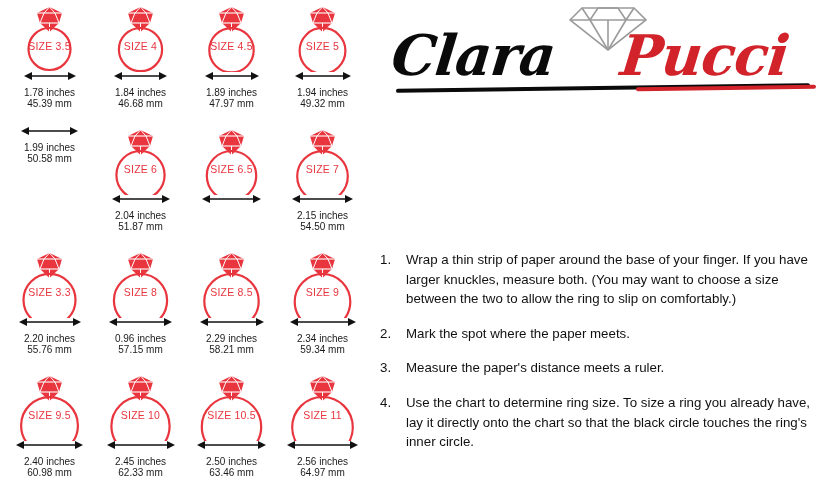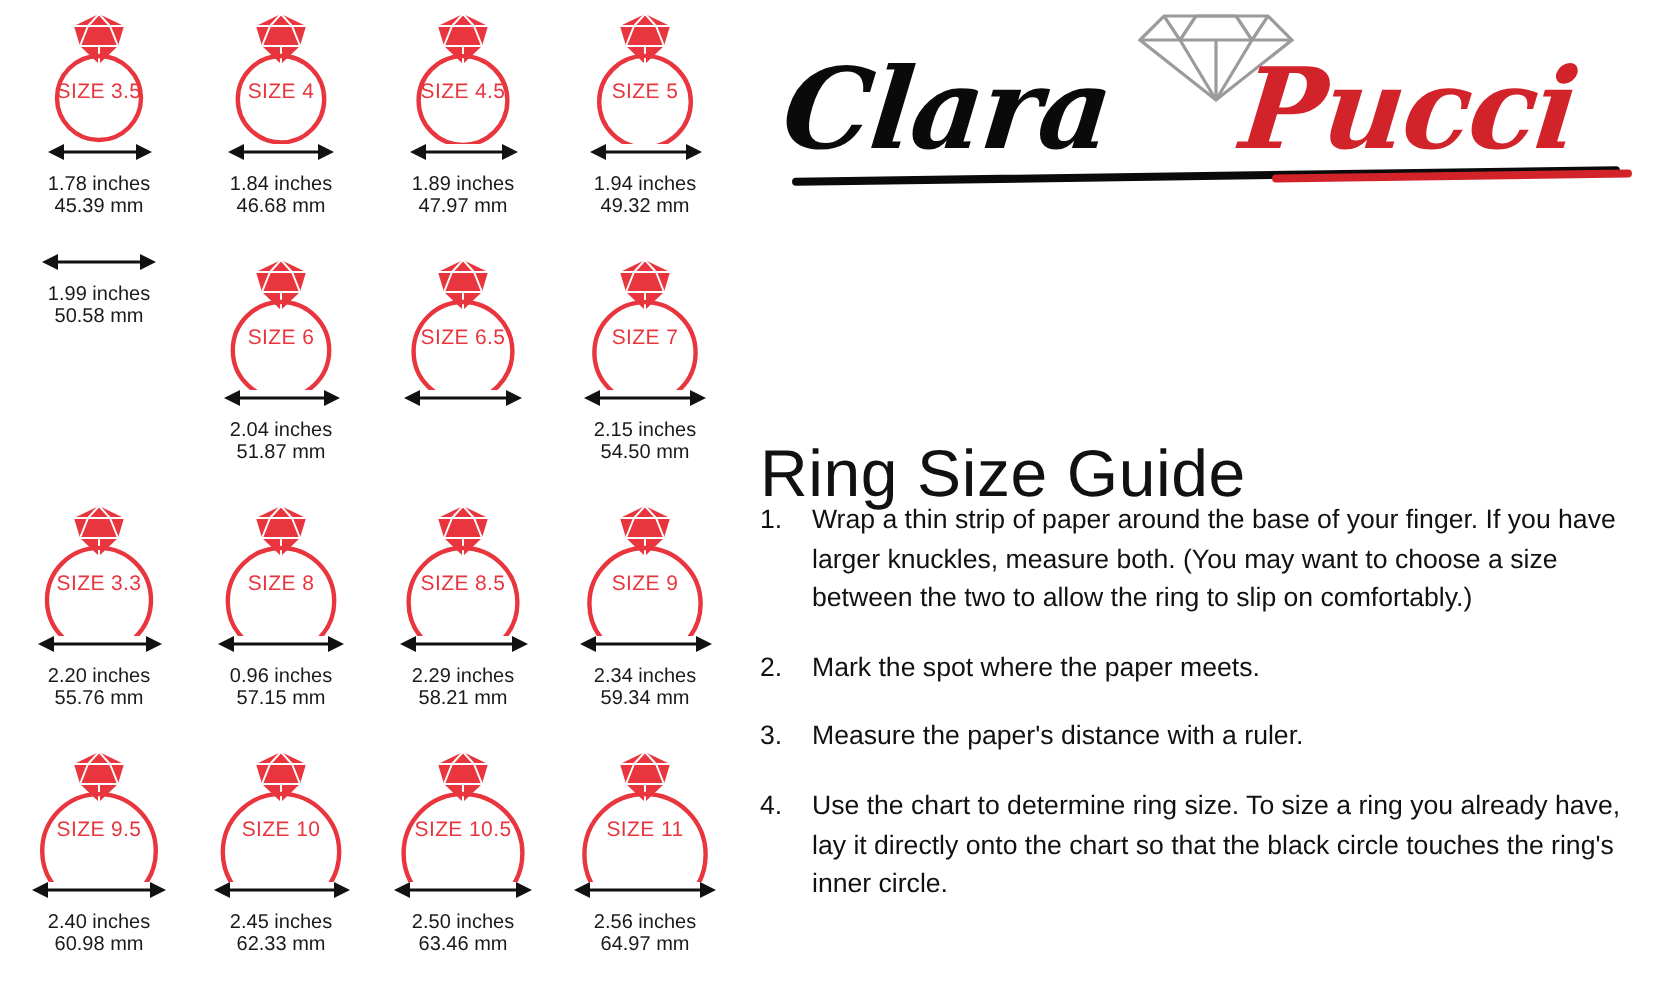--- a/index.html
+++ b/index.html
@@ -570,34 +570,33 @@
             <path d="M52 16 L52 46"></path>
           </g>
         </svg>
       </span>
       <span class="logo-clara">Clara</span>
       <span class="logo-pucci">Pucci</span>
       <span class="logo-underline"></span>
       <span class="logo-underline red"></span>
     </div>
 
-    <h1 class="guide-title">Ring Size Guide</h1>
 
     <div class="steps" id="steps-list">
         <div class="step">
           <span class="step-num">1.</span>
           <span class="step-text">Wrap a thin strip of paper around the base of your finger. If you have larger knuckles, measure both. (You may want to choose a size between the two to allow the ring to slip on comfortably.)</span>
         </div>
         <div class="step">
           <span class="step-num">2.</span>
           <span class="step-text">Mark the spot where the paper meets.</span>
         </div>
         <div class="step">
           <span class="step-num">3.</span>
-          <span class="step-text">Measure the paper's distance with a ruler.</span>
+          <span class="step-text">Measure the paper's distance meets a ruler.</span>
         </div>
         <div class="step">
           <span class="step-num">4.</span>
           <span class="step-text">Use the chart to determine ring size. To size a ring you already have, lay it directly onto the chart so that the black circle touches the ring's inner circle.</span>
         </div>
       </div>
   </div>
 </div>
 
 </body></html>

